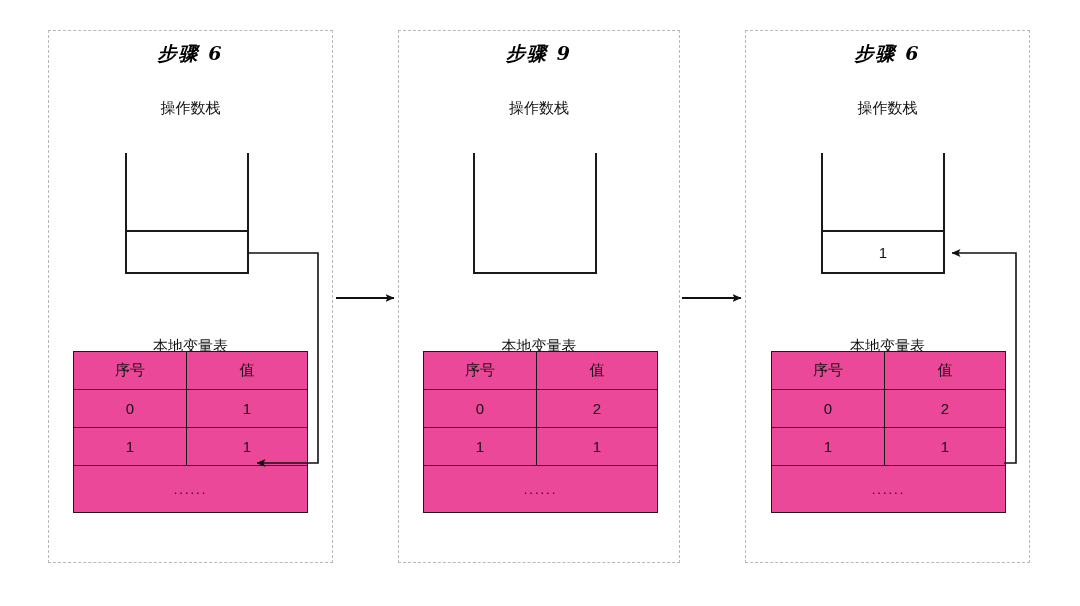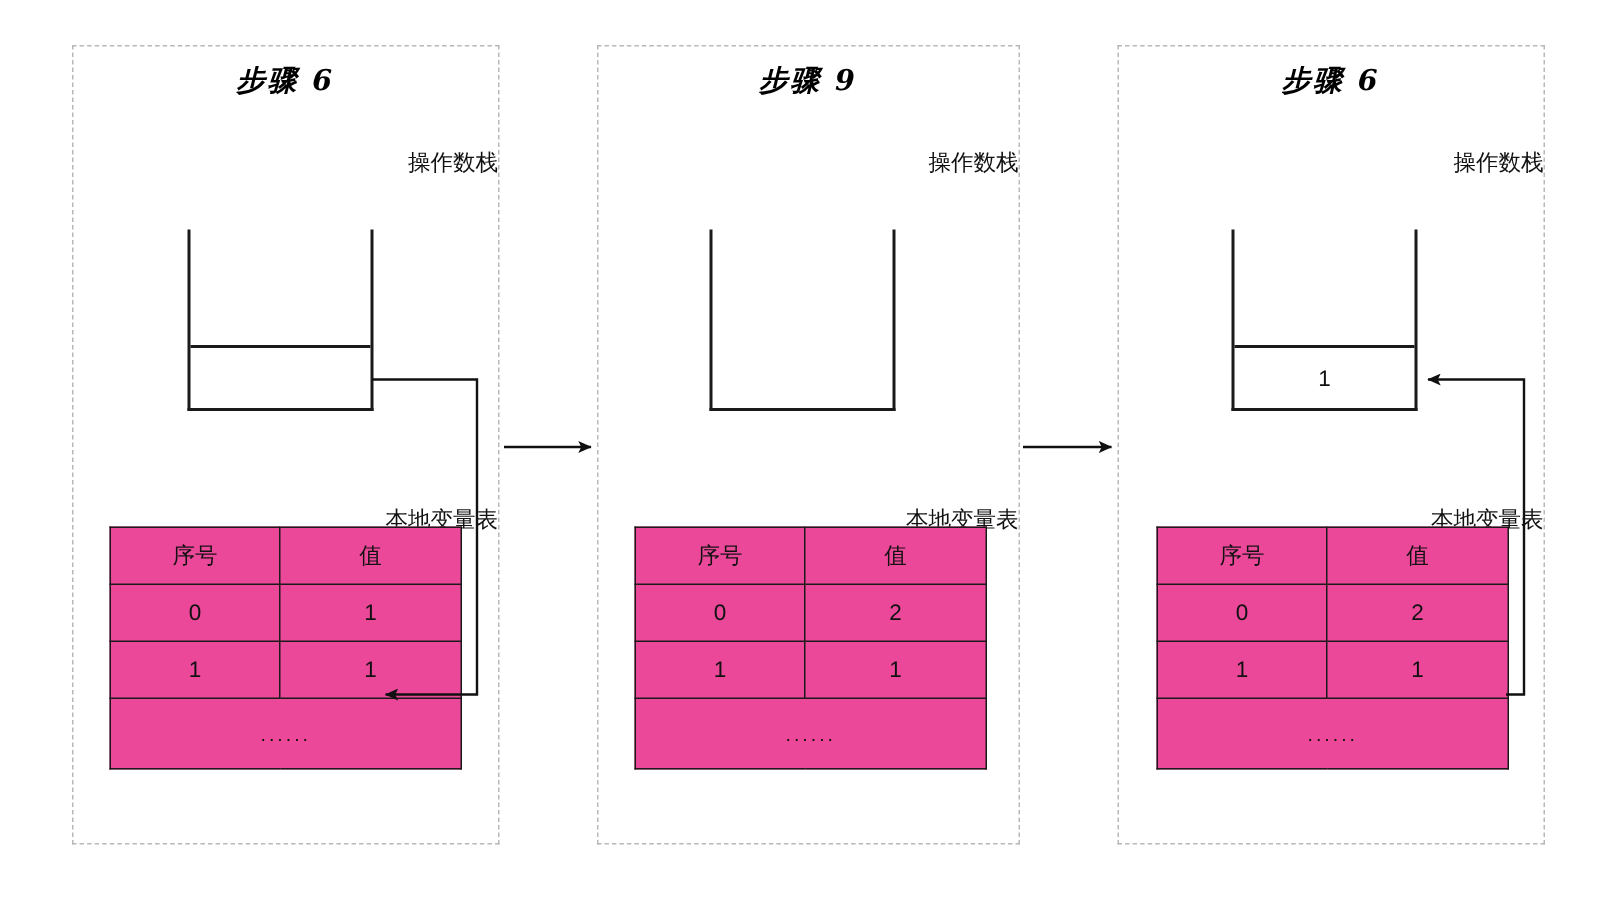--- a/index.html
+++ b/index.html
@@ -38,21 +38,21 @@
     font-weight: bold;
     font-style: italic;
     letter-spacing: 2px;
     color: #000;
     white-space: nowrap;
   }
   .section-label {
     position: absolute;
     left: 0;
     width: 100%;
-    text-align: right;
+    text-align: center;
     font-size: 15px;
     color: #111;
     white-space: nowrap;
   }
   .stack-label { top: 68px; }
   .table-label { top: 306px; }
 
   
   .stack {
     position: absolute;

